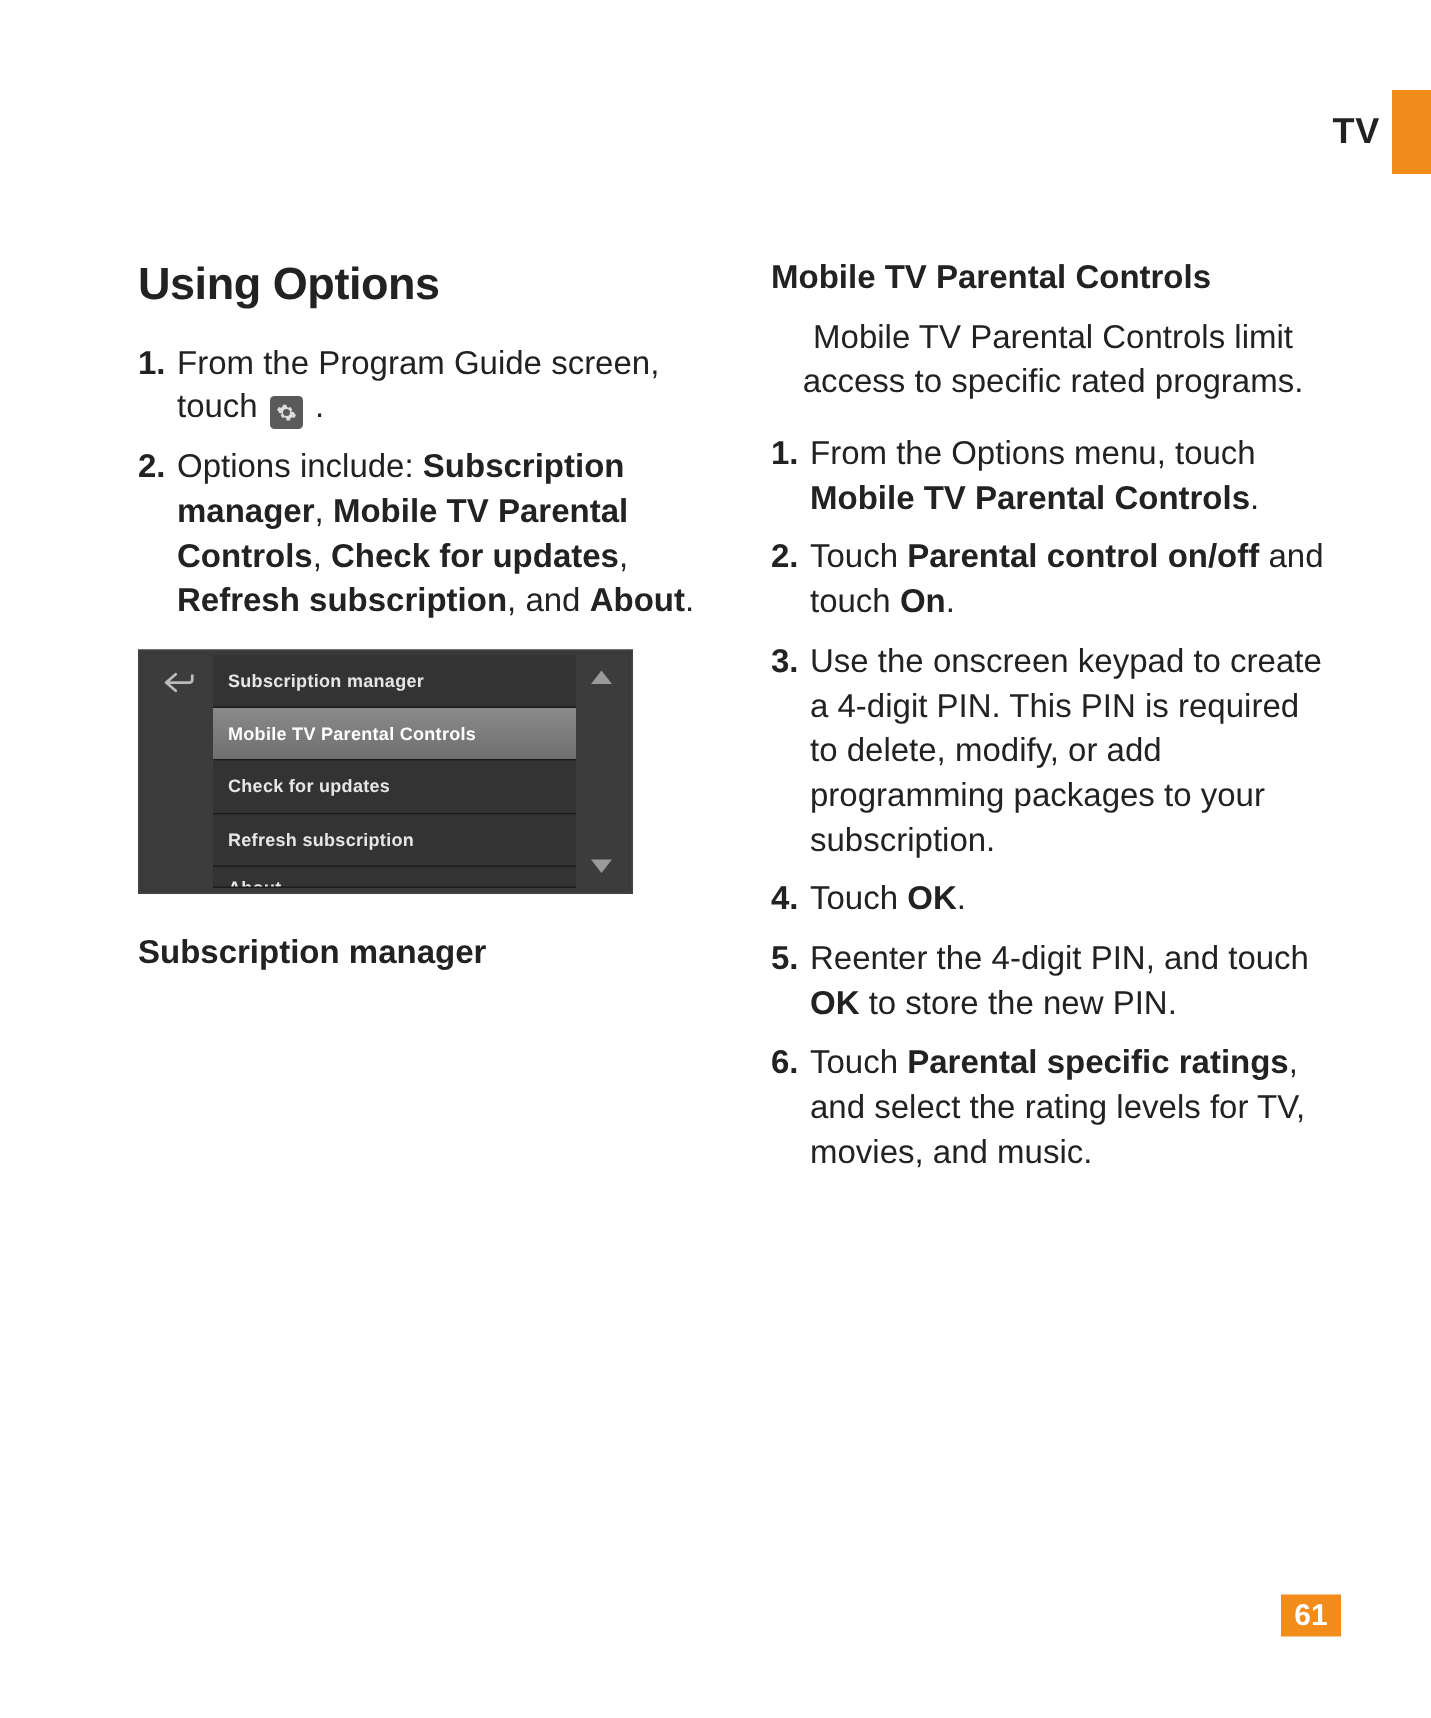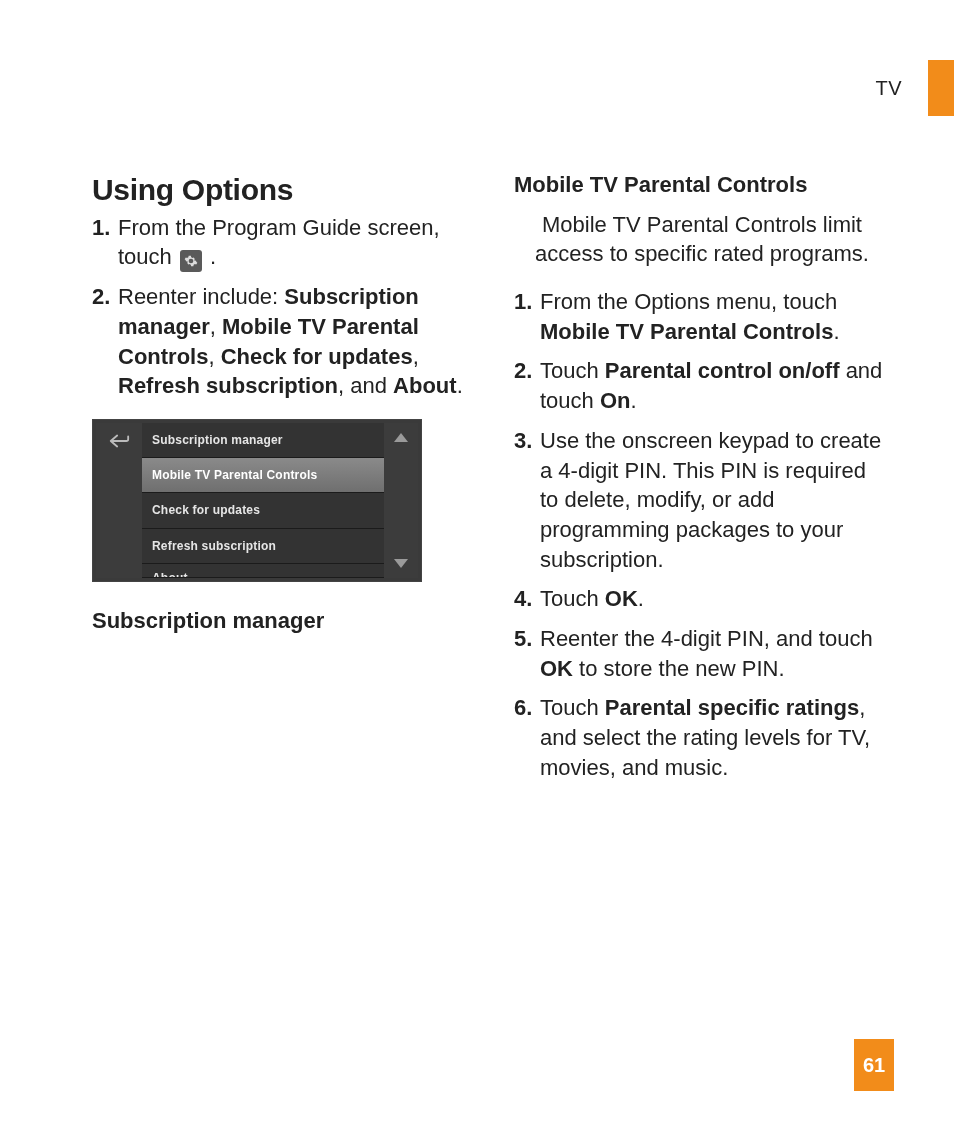--- a/index.html
+++ b/index.html
@@ -1,23 +1,23 @@
 <!DOCTYPE html>
 <html><head>
 <meta charset="utf-8">
 <style>
   * { box-sizing: border-box; margin: 0; padding: 0; }
   html, body { width: 954px; height: 1145px; background: #fff; font-family: "Helvetica Neue", Arial, sans-serif; color: #222; }
   .page { position: relative; width: 954px; height: 1145px; padding: 60px 60px 50px 92px; }
   .header { position: absolute; top: 60px; right: 0; display: flex; align-items: center; }
-  .header-text { font-weight: 400; font-size: 20px; margin-right: 26px; letter-spacing: 0.5px; }
+  .header-text { font-weight: 700; font-size: 24px; margin-right: 8px; letter-spacing: 0.5px; }
   .header-tab { width: 26px; height: 56px; background: #f28c1a; }
   .columns { display: flex; gap: 46px; margin-top: 110px; }
   .col { width: 376px; font-size: 22px; line-height: 1.35; font-weight: 300; }
-  h2.heading { font-size: 30px; font-weight: 700; margin-bottom: 2px; font-stretch: condensed; letter-spacing: -0.3px; }
+  h2.heading { font-size: 30px; font-weight: 700; margin-bottom: 16px; font-stretch: condensed; letter-spacing: -0.3px; }
   h3.subheading { font-size: 22px; font-weight: 700; margin-bottom: 10px; }
   ol.steps { list-style: none; margin-bottom: 18px; }
   ol.steps > li { display: flex; margin-bottom: 10px; }
   ol.steps .num { font-weight: 700; min-width: 26px; flex-shrink: 0; }
   ol.steps .body { flex: 1; }
   .bold { font-weight: 700; }
   p.para { margin-bottom: 18px; text-align: center; }
   
   .shot { width: 330px; margin: 6px 0 24px 0; border: 1px solid #444; background: #3a3a3a; padding: 3px; }
   .shot-inner { display: flex; }
@@ -28,21 +28,21 @@
   .shot-item.selected { background: linear-gradient(#8a8a8a,#6f6f6f); color: #fff; }
   .shot-item.cut { padding-top: 6px; padding-bottom: 2px; height: 14px; overflow: hidden; }
   .tri-up, .tri-down { width: 0; height: 0; border-left: 7px solid transparent; border-right: 7px solid transparent; }
   .tri-up { border-bottom: 9px solid #9a9a9a; }
   .tri-down { border-top: 9px solid #9a9a9a; }
   
   .gear-icon { display: inline-flex; width: 22px; height: 22px; background: #5a5a5a; border-radius: 3px; align-items: center; justify-content: center; vertical-align: -4px; margin: 0 2px; }
   .gear-icon svg { width: 14px; height: 14px; }
   .back-arrow { width: 22px; height: 16px; }
   
-  .page-num { position: absolute; right: 60px; bottom: 54px; width: 40px; height: 52px; background: #f28c1a; color: #fff; font-weight: 700; font-size: 20px; display: flex; align-items: center; justify-content: center; }
+  .page-num { position: absolute; right: 60px; bottom: 54px; width: 40px; height: 28px; background: #f28c1a; color: #fff; font-weight: 700; font-size: 20px; display: flex; align-items: center; justify-content: center; }
 </style>
 </head>
 <body>
 
 <div class="page">
 
   <div class="header">
     <span class="header-text">TV</span>
     <div class="header-tab"></div>
   </div>
@@ -61,21 +61,21 @@
               <svg viewBox="0 0 24 24" fill="#ddd">
                   <path d="M12 8a4 4 0 100 8 4 4 0 000-8zm9 4a7 7 0 01-.1 1.2l2 1.6-2 3.4-2.4-.9a7.5 7.5 0 01-2 1.2l-.4 2.5h-4l-.4-2.5a7.5 7.5 0 01-2-1.2l-2.4.9-2-3.4 2-1.6A7 7 0 013 12a7 7 0 01.1-1.2l-2-1.6 2-3.4 2.4.9a7.5 7.5 0 012-1.2L7.9 3h4l.4 2.5a7.5 7.5 0 012 1.2l2.4-.9 2 3.4-2 1.6A7 7 0 0121 12z"></path>
                 </svg>
             </span>
             <span> .</span>
           </span>
         </li>
         <li>
           <span class="num">2.</span>
           <span class="body">
-            <span>Reenter include: </span><span class="bold">Subscription manager</span><span>, </span><span class="bold">Mobile TV Parental Controls</span><span>, </span><span class="bold">Check for updates</span><span>, </span><span class="bold">Refresh subscription</span><span>, and </span><span class="bold">About</span><span>.</span>
+            <span>Options include: </span><span class="bold">Subscription manager</span><span>, </span><span class="bold">Mobile TV Parental Controls</span><span>, </span><span class="bold">Check for updates</span><span>, </span><span class="bold">Refresh subscription</span><span>, and </span><span class="bold">About</span><span>.</span>
           </span>
         </li>
       </ol>
 
       <div class="shot">
         <div class="shot-inner">
           <div class="shot-back">
             <svg class="back-arrow" viewBox="0 0 24 16">
                 <path d="M10 2 L3 8 L10 14 M3 8 H20 M20 8 Q22 8 22 6 L22 3" fill="none" stroke="#bbb" stroke-width="2" stroke-linecap="round" stroke-linejoin="round"></path>
               </svg>

